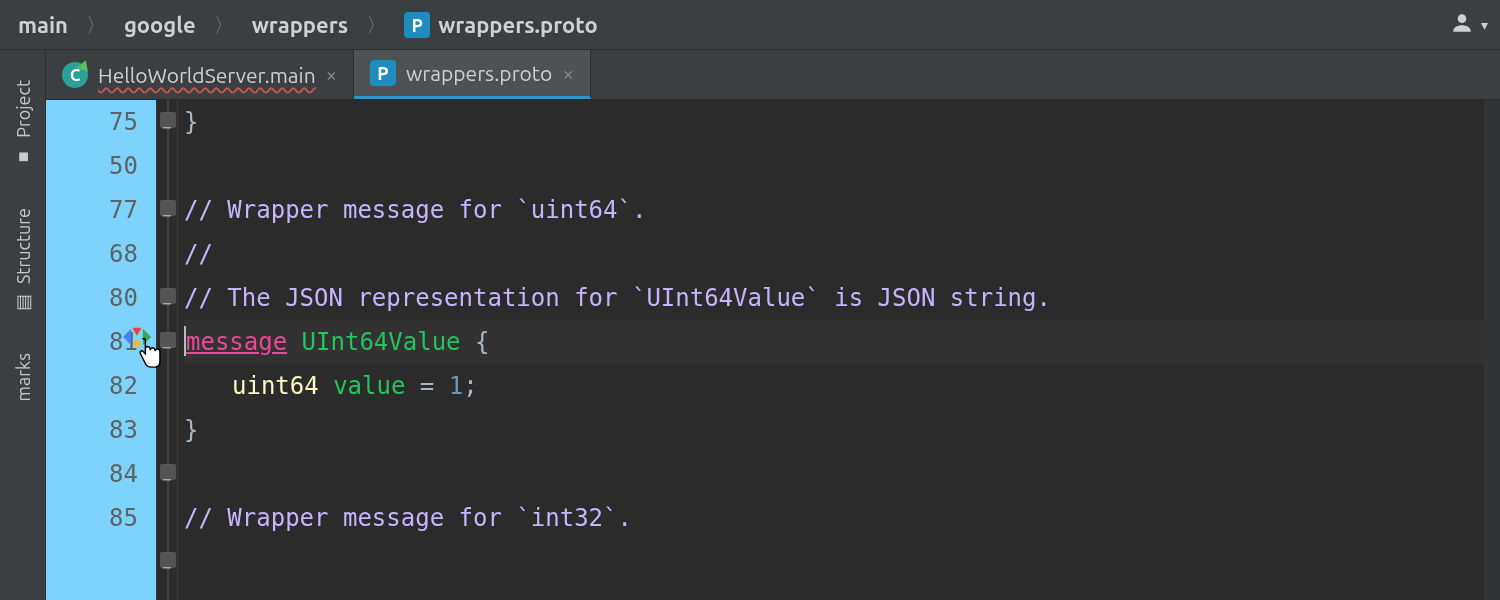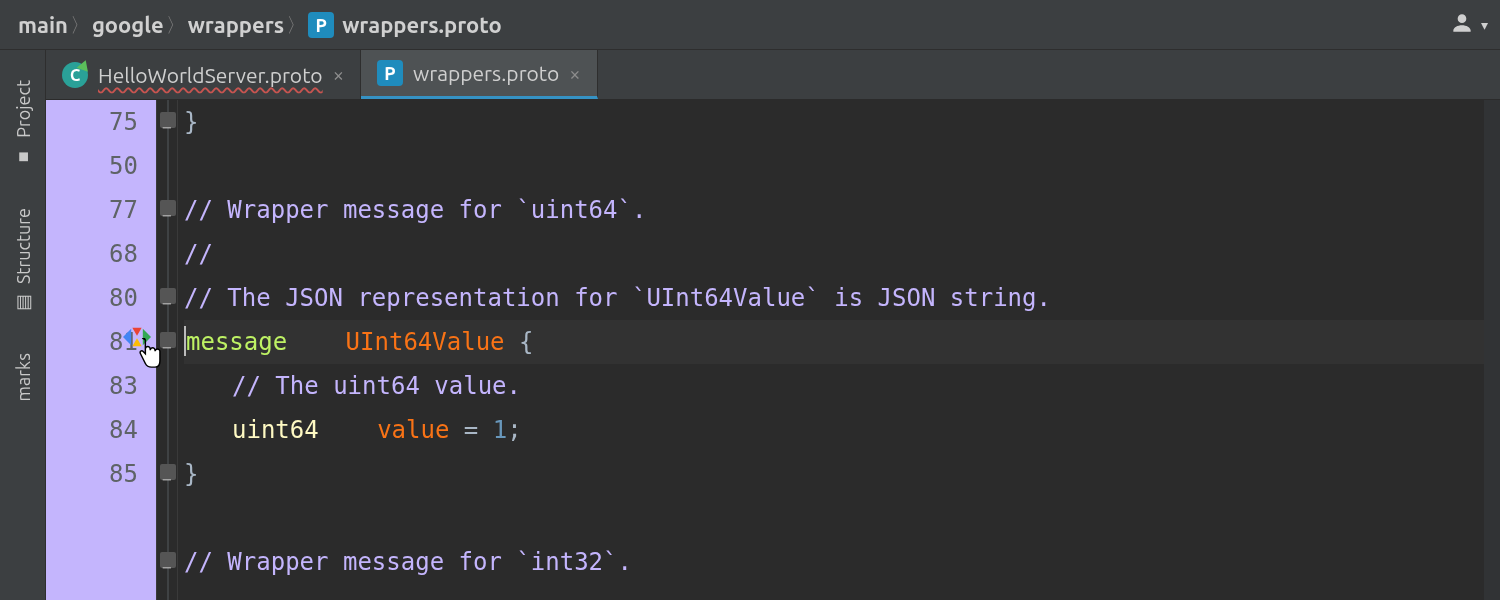--- a/index.html
+++ b/index.html
@@ -15,21 +15,21 @@
 
   
   .topbar {
     display: flex; align-items: center;
     height: 50px;
     padding: 0 12px 0 18px;
     background: #3c3f41;
     border-bottom: 1px solid #2e2e2e;
     color: #c5c5c5;
   }
-  .crumbs { display: flex; align-items: center; gap: 2px; }
+  .crumbs { display: flex; align-items: center; gap: 18px; }
   .crumb { font-size: 22px; font-weight: 600; color: #d0d0d0; }
   .chev  { color: #7a7a7a; font-size: 20px; transform: translateY(1px); }
   .crumb-file { display: flex; align-items: center; gap: 8px; }
   .file-badge-P {
     display: inline-flex; align-items: center; justify-content: center;
     width: 26px; height: 26px; border-radius: 4px;
     background: #1f8cbd; color: #fff; font-weight: 700; font-size: 18px;
   }
   .top-right { margin-left: auto; display: flex; align-items: center; gap: 6px; color: #cfcfcf; }
   .user-icon svg { width: 26px; height: 26px; fill: #cfcfcf; }
@@ -102,21 +102,21 @@
   .editor-body {
     flex:1; display:flex; overflow:hidden;
     font-family: "Menlo","Consolas","DejaVu Sans Mono",monospace;
     font-size: 24px; line-height: 44px;
   }
   .gutter {
     width: 110px; min-width:110px;
     text-align: right;
     color: #5e6366;
     padding-right: 18px;
-    background: #c4b5fd;
+    background: #7dd3fc;
     user-select: none;
   }
   .gutter .ln { height:44px; }
   .fold-col {
     width: 22px; min-width: 22px;
     background: #2b2b2b;
     border-left: 1px solid #3a3a3a;
     border-right: 1px solid #3a3a3a;
     position: relative;
   }
@@ -135,23 +135,23 @@
     flex:1; padding-left: 6px; color:#a9b7c6;
     position:relative;
   }
   .code .row { height:44px; white-space:pre; }
   .row.current { background: #323232; }
   .indent1 { padding-left: 0; }
   .indent2 { padding-left: 48px; }
 
   
   .c-comment { color: #c4b5fd; }
-  .c-keyword { color: #bef264; }
+  .c-keyword { color: #ec4899; text-decoration: underline; }
   .c-type    { color: #fef9c3; }
-  .c-ident   { color: #f97316; margin-left: 44px; }
+  .c-ident   { color: #22c55e; }
   .c-number  { color: #6897bb; }
   .c-op      { color: #a9b7c6; }
   .c-brace   { color: #a9b7c6; }
 
   
   .caret {
     display:inline-block; width:2px; height:30px;
     background:#bbbbbb; vertical-align:-6px;
   }
 
@@ -211,39 +211,40 @@
     </div>
     <div class="rail-item">
       <span>marks</span>
     </div>
   </div>
 
   <div class="editor-area">
     <div class="tab-strip">
       <div class="tab">
         <span class="tab-file-icon-C">C</span>
-        <span class="squiggle">HelloWorldServer.proto</span>
+        <span class="squiggle">HelloWorldServer.main</span>
         <span class="close">×</span>
       </div>
       <div class="tab active">
         <span class="file-badge-P">P</span>
         <span>wrappers.proto</span>
         <span class="close">×</span>
       </div>
     </div>
 
     <div class="editor-body">
 
       <div class="gutter">
         <div class="ln">75</div>
         <div class="ln">50</div>
         <div class="ln">77</div>
         <div class="ln">68</div>
         <div class="ln">80</div>
         <div class="ln">81</div>
+        <div class="ln">82</div>
         <div class="ln">83</div>
         <div class="ln">84</div>
         <div class="ln">85</div>
       </div>
 
       <div class="fold-col">
         <span class="fold-mark minus" style="top:12px"></span>
         <span class="fold-mark minus" style="top:100px"></span>
         <span class="fold-mark minus" style="top:188px"></span>
         <span class="fold-mark minus" style="top:232px"></span>
@@ -265,21 +266,20 @@
           <svg viewBox="0 0 24 28">
             <path fill="#ffffff" stroke="#000" stroke-width="1.2" d="M9 2v11l-2-2c-1-1-3 0-2 2l4 8c1 2 3 3 5 3h3c3 0 4-2 4-5v-8c0-1-1-2-2-2s-2 1-2 2v-1c0-1-1-2-2-2s-2 1-2 2v-1c0-1-1-2-2-2s-2 1-2 2V2c0-1-1-2-2-2S9 1 9 2z"></path>
           </svg>
         </div>
       <div class="row indent1"><span class="c-brace">}</span></div>
           <div class="row indent1"></div>
           <div class="row indent1"><span class="c-comment">// Wrapper message for `uint64`.</span></div>
           <div class="row indent1"><span class="c-comment">//</span></div>
           <div class="row indent1"><span class="c-comment">// The JSON representation for `UInt64Value` is JSON string.</span></div>
           <div class="row indent1 current"><span class="caret"></span><span class="c-keyword">message</span><span> </span><span class="c-ident">UInt64Value</span><span> </span><span class="c-brace">{</span></div>
-          <div class="row indent2"><span class="c-comment">// The uint64 value.</span></div>
           <div class="row indent2"><span class="c-type">uint64</span><span> </span><span class="c-ident">value</span><span> </span><span class="c-op">=</span><span> </span><span class="c-number">1</span><span class="c-op">;</span></div>
           <div class="row indent1"><span class="c-brace">}</span></div>
           <div class="row indent1"></div>
           <div class="row indent1"><span class="c-comment">// Wrapper message for `int32`.</span></div>
         </div>
 
       <div class="right-scroll"></div>
     </div>
   </div>
 </div>

